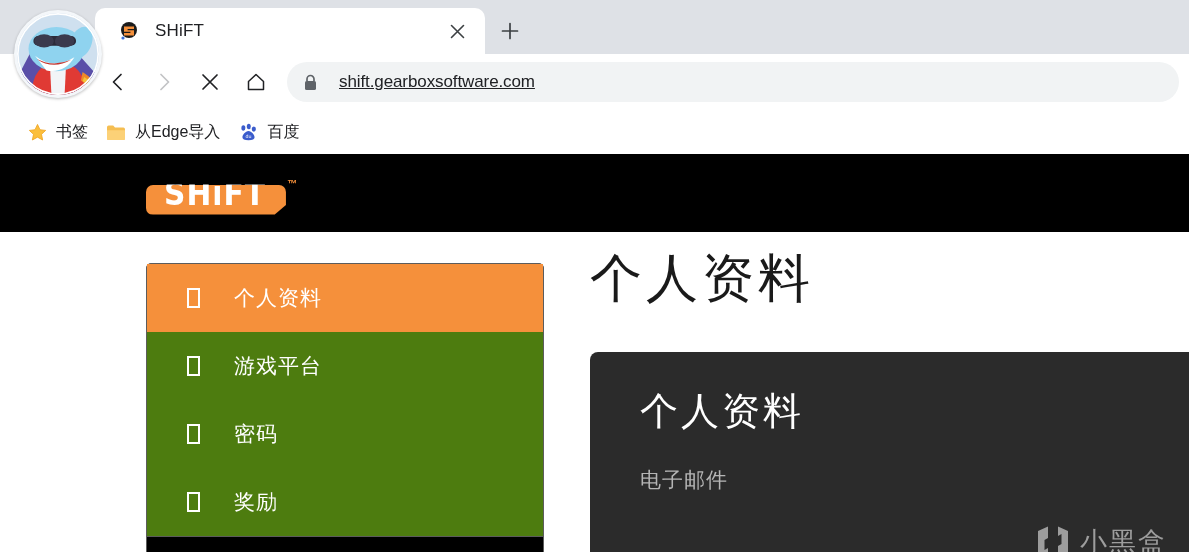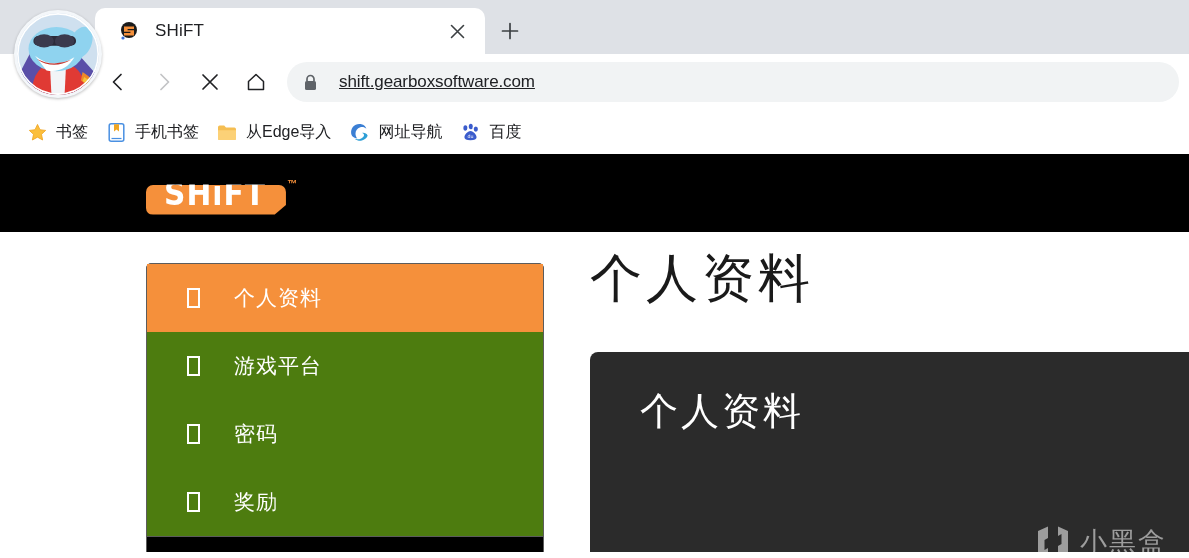--- a/index.html
+++ b/index.html
@@ -403,50 +403,31 @@
 
     <div class="bm">
       <span class="bm-ic">
         <svg width="19" height="19" viewBox="0 0 20 20">
           <path d="M10 1.5 L12.6 7.1 L18.6 7.8 L14.2 11.9 L15.4 17.9 L10 14.9 L4.6 17.9 L5.8 11.9 L1.4 7.8 L7.4 7.1 Z" fill="#FBBF3C" stroke="#F0A623" stroke-width=".9" stroke-linejoin="round"></path>
         </svg>
       </span>
       <span class="bm-label">书签</span>
     </div>
 
-    <div class="bm">
-      <span class="bm-ic">
-        <svg width="17" height="19" viewBox="0 0 17 19">
-          <rect x="1.2" y="0.8" width="14.6" height="17.4" rx="2" fill="#ffffff" stroke="#4a90e2" stroke-width="1.5"></rect>
-          <path d="M6 1.2 h5 v7.3 l-2.5 -2 l-2.5 2 Z" fill="#f0a623"></path>
-          <path d="M3.5 15.5 h10" stroke="#4a90e2" stroke-width="1.2"></path>
-        </svg>
-      </span>
-      <span class="bm-label">手机书签</span>
-    </div>
 
     <div class="bm">
       <span class="bm-ic">
         <svg width="20" height="17" viewBox="0 0 20 17">
           <path d="M1 3.2 a1.6 1.6 0 0 1 1.6-1.6 h4.6 l1.8 2 h8.4 a1.6 1.6 0 0 1 1.6 1.6 v9.2 a1.6 1.6 0 0 1 -1.6 1.6 H2.6 A1.6 1.6 0 0 1 1 14.4 Z" fill="#F5BE52"></path>
           <path d="M1 6.2 h18 v8.2 a1.6 1.6 0 0 1 -1.6 1.6 H2.6 A1.6 1.6 0 0 1 1 14.4 Z" fill="#FCD177"></path>
         </svg>
       </span>
       <span class="bm-label">从Edge导入</span>
     </div>
 
-    <div class="bm">
-      <span class="bm-ic">
-        <svg width="19" height="19" viewBox="0 0 20 20">
-          <path d="M18.6 13.3 a9 9 0 0 1 -13.9 3.4 c4.3 1.3 8.3 -.4 9.6 -2.6 c1 -1.7 .2 -3.3 -1.6 -3.6 c2.1 -.6 4.9 .5 5.9 2.8 Z" fill="#2e9fd6"></path>
-          <path d="M1.5 12 A8.6 8.6 0 0 1 10 1 c4 0 6.5 2.3 7.2 5 c-1.6 -1.6 -4.1 -2.2 -6.4 -1.5 c-3.2 1 -5 3.6 -5 6.6 c0 2.1 .7 3.9 1.9 5.2 C4.2 15.8 2 14.1 1.5 12 Z" fill="#3b7fd4"></path>
-        </svg>
-      </span>
-      <span class="bm-label">网址导航</span>
-    </div>
 
     <div class="bm">
       <span class="bm-ic">
         <svg width="19" height="19" viewBox="0 0 20 20">
           <ellipse cx="4.6" cy="5.2" rx="2.1" ry="2.9" fill="#3b5ccc"></ellipse>
           <ellipse cx="10.3" cy="3.6" rx="2.1" ry="2.9" fill="#3b5ccc"></ellipse>
           <ellipse cx="15.6" cy="6.4" rx="2.2" ry="2.7" fill="#3b5ccc"></ellipse>
           <path d="M10 8.4 c3.2 0 6.4 4.2 6.4 6.6 c0 2.1 -2.1 3.2 -6.4 3.2 c-4.3 0 -6.4 -1.1 -6.4 -3.2 c0 -2.4 3.2 -6.6 6.4 -6.6 Z" fill="#3b5ccc"></path>
           <text x="10" y="16" font-size="5" fill="#ffffff" text-anchor="middle" font-family="DejaVu Sans, sans-serif">du</text>
         </svg>
@@ -495,20 +476,21 @@
         </div>
         <div class="nav-sep"></div>
         <div class="nav-tail"></div>
       </nav>
 
       <div class="main-col">
         <h1 class="page-title">个人资料</h1>
 
         <section class="card">
           <h2 class="card-title">个人资料</h2>
+          <div class="card-field-label">电子邮件</div>
 
           <div class="watermark">
             <svg class="wm-mark" viewBox="0 0 36 34">
               <path d="M3 6 L13 1.5 L13 13 L9.5 15 L9.5 25 L13 23 L13 32.5 L3 28 Z" fill="#c9c9c9"></path>
               <path d="M33 28 L23 32.5 L23 21 L26.5 19 L26.5 9 L23 11 L23 1.5 L33 6 Z" fill="#c9c9c9"></path>
             </svg>
             <span class="wm-text">小黑盒</span>
           </div>
         </section>
       </div>

